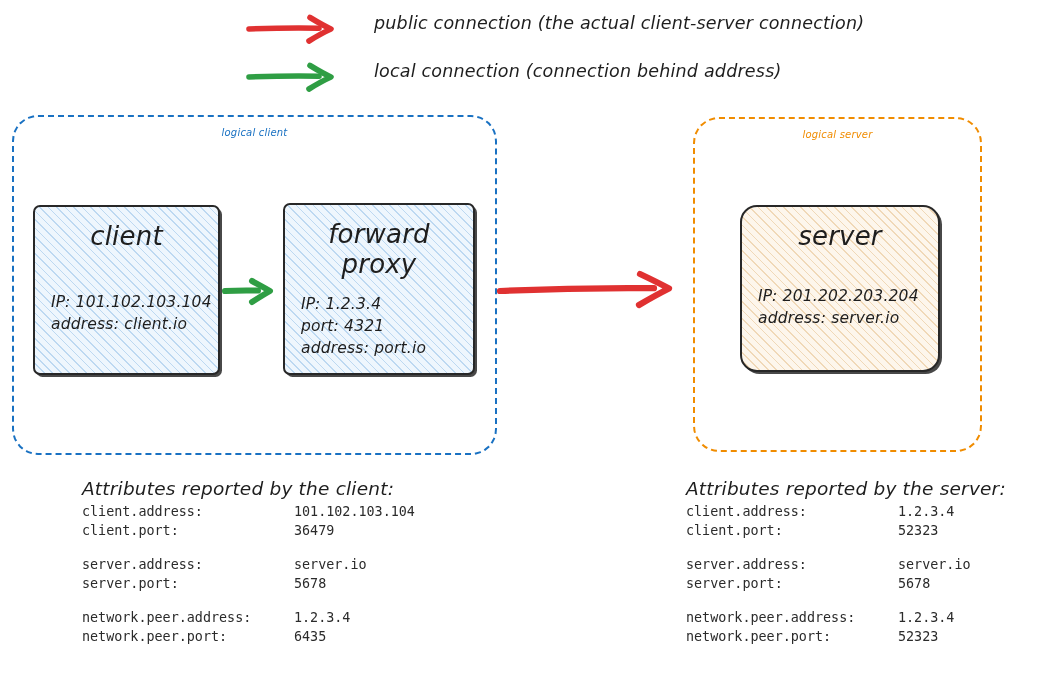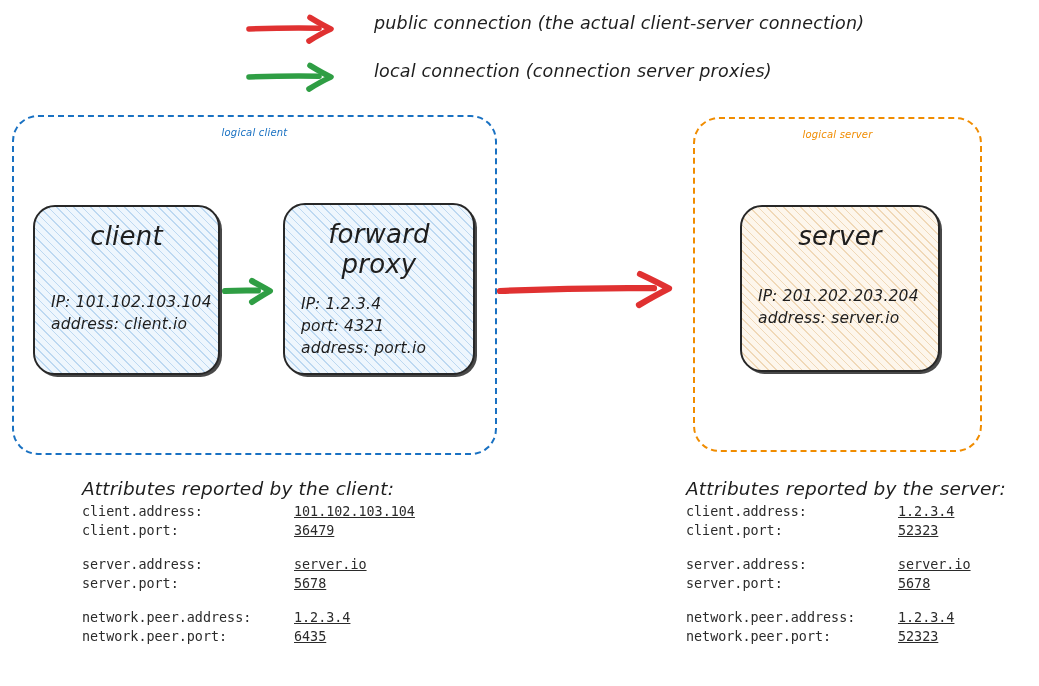--- a/index.html
+++ b/index.html
@@ -82,30 +82,32 @@
   }
   .node.blue {
     background-color: #eef6fd;
     background-image: repeating-linear-gradient(
       45deg,
       rgba(120,175,225,0.42) 0px,
       rgba(120,175,225,0.42) 1.1px,
       rgba(0,0,0,0) 1.1px,
       rgba(0,0,0,0) 6px
     );
+    border-radius: 7px;
   }
   .node.cream {
     background-color: #fdf6ec;
     background-image: repeating-linear-gradient(
       45deg,
       rgba(222,175,110,0.42) 0px,
       rgba(222,175,110,0.42) 1.1px,
       rgba(0,0,0,0) 1.1px,
       rgba(0,0,0,0) 6px
     );
+    border-radius: 17px;
   }
   .node-title {
     text-align: center;
     font-size: 26px;
     color: #1e1e1e;
     line-height: 1.16;
     margin-top: 2px;
     white-space: pre-line;
   }
   .node-props {
@@ -144,21 +146,21 @@
   .attr-group:last-child { margin-bottom: 0; }
   .attr-row {
     display: flex;
     font-family: "DejaVu Sans Mono", monospace;
     font-size: 13.4px;
     line-height: 1.42;
     color: #2b2b2b;
     white-space: nowrap;
   }
   .attr-key   { width: 212px; flex: 0 0 212px; }
-  .attr-value { flex: 1 1 auto; text-decoration: underline; }
+  .attr-value { flex: 1 1 auto; }
 </style>
 </head>
 <body>
 
 <div id="legend">
 
   <div class="legend-row r1">
     <span class="legend-arrow">
       <svg width="100" height="34" viewBox="0 0 100 34">
         <path d="M3 17 Q 40 15.6 73 16.2" stroke="#e03131" stroke-width="5.6" fill="none" stroke-linecap="round"></path>
@@ -168,21 +170,21 @@
     <span class="legend-label hand">public connection (the actual client-server connection)</span>
   </div>
 
   <div class="legend-row r2">
     <span class="legend-arrow">
       <svg width="100" height="34" viewBox="0 0 100 34">
         <path d="M3 17 Q 40 15.6 73 16.2" stroke="#2f9e44" stroke-width="5.6" fill="none" stroke-linecap="round"></path>
         <path d="M64 5.5 Q 78 14 85 17 Q 76 21 63 29" stroke="#2f9e44" stroke-width="5.6" fill="none" stroke-linecap="round" stroke-linejoin="round"></path>
       </svg>
     </span>
-    <span class="legend-label hand">local connection (connection server proxies)</span>
+    <span class="legend-label hand">local connection (connection behind address)</span>
   </div>
 
 </div>
 
 <div class="group" id="group-client">
   <div class="group-label hand">logical client</div>
 </div>
 
 <div class="group" id="group-server">
   <div class="group-label hand">logical server</div>

